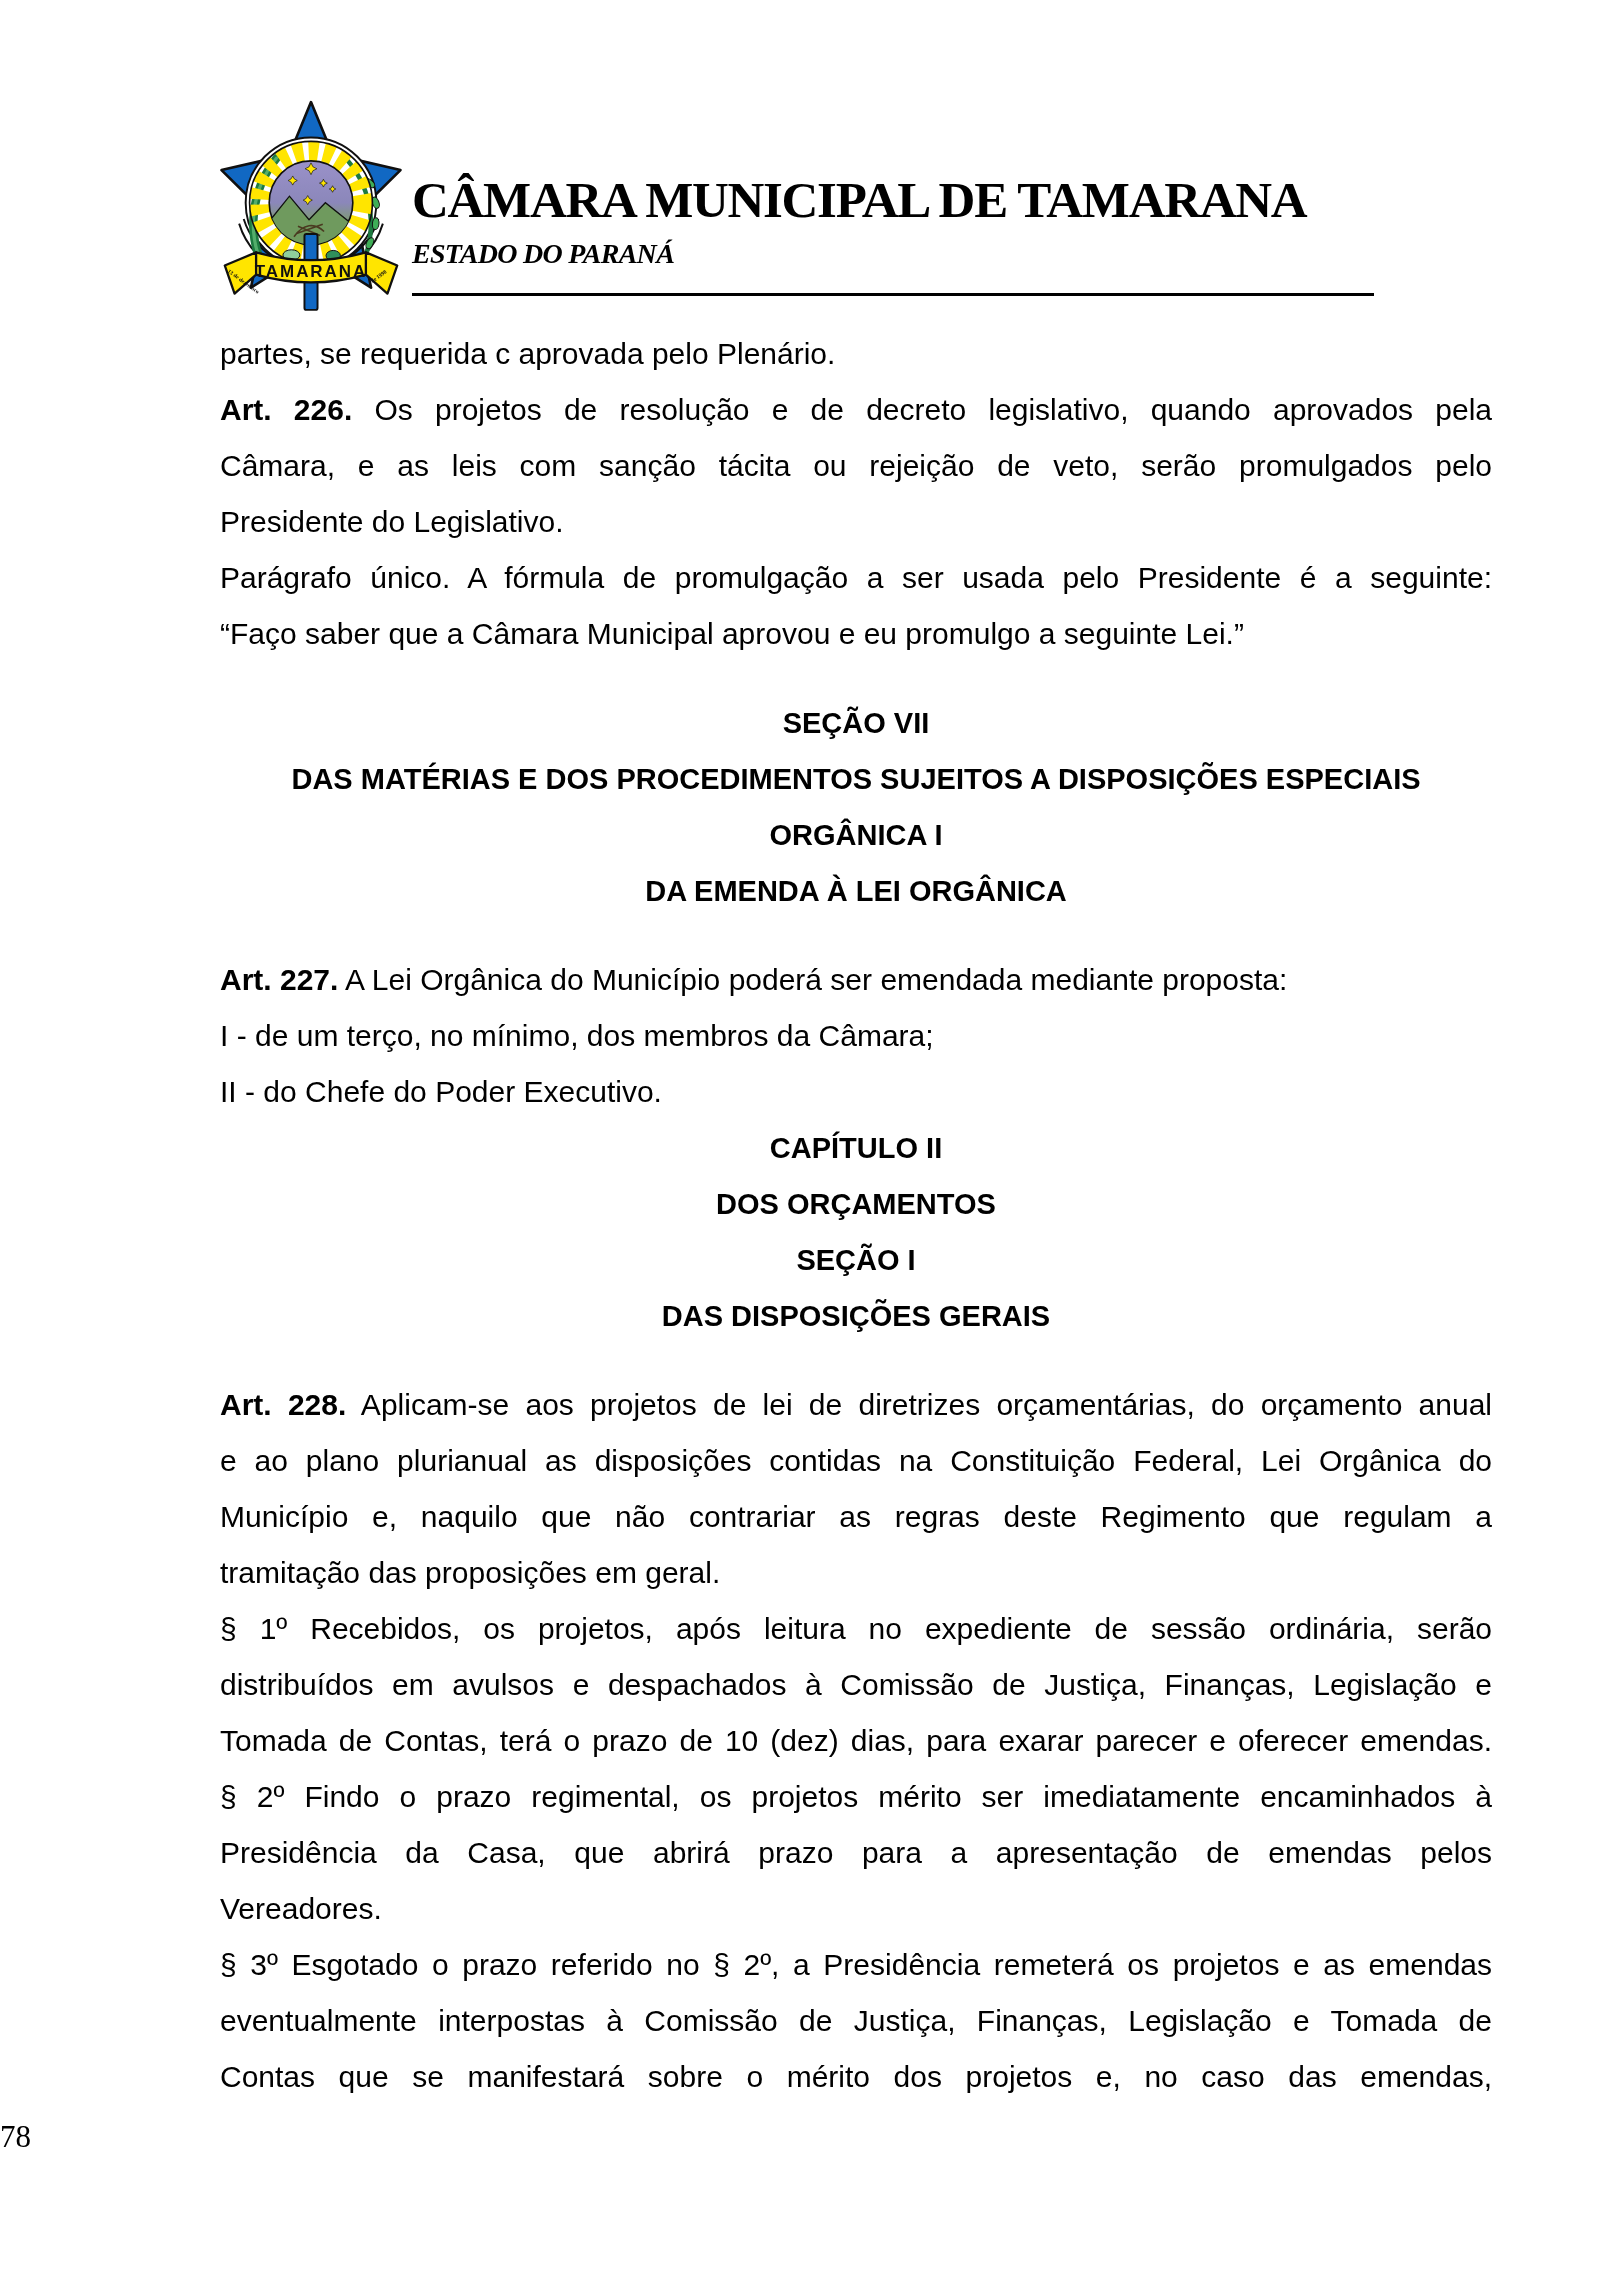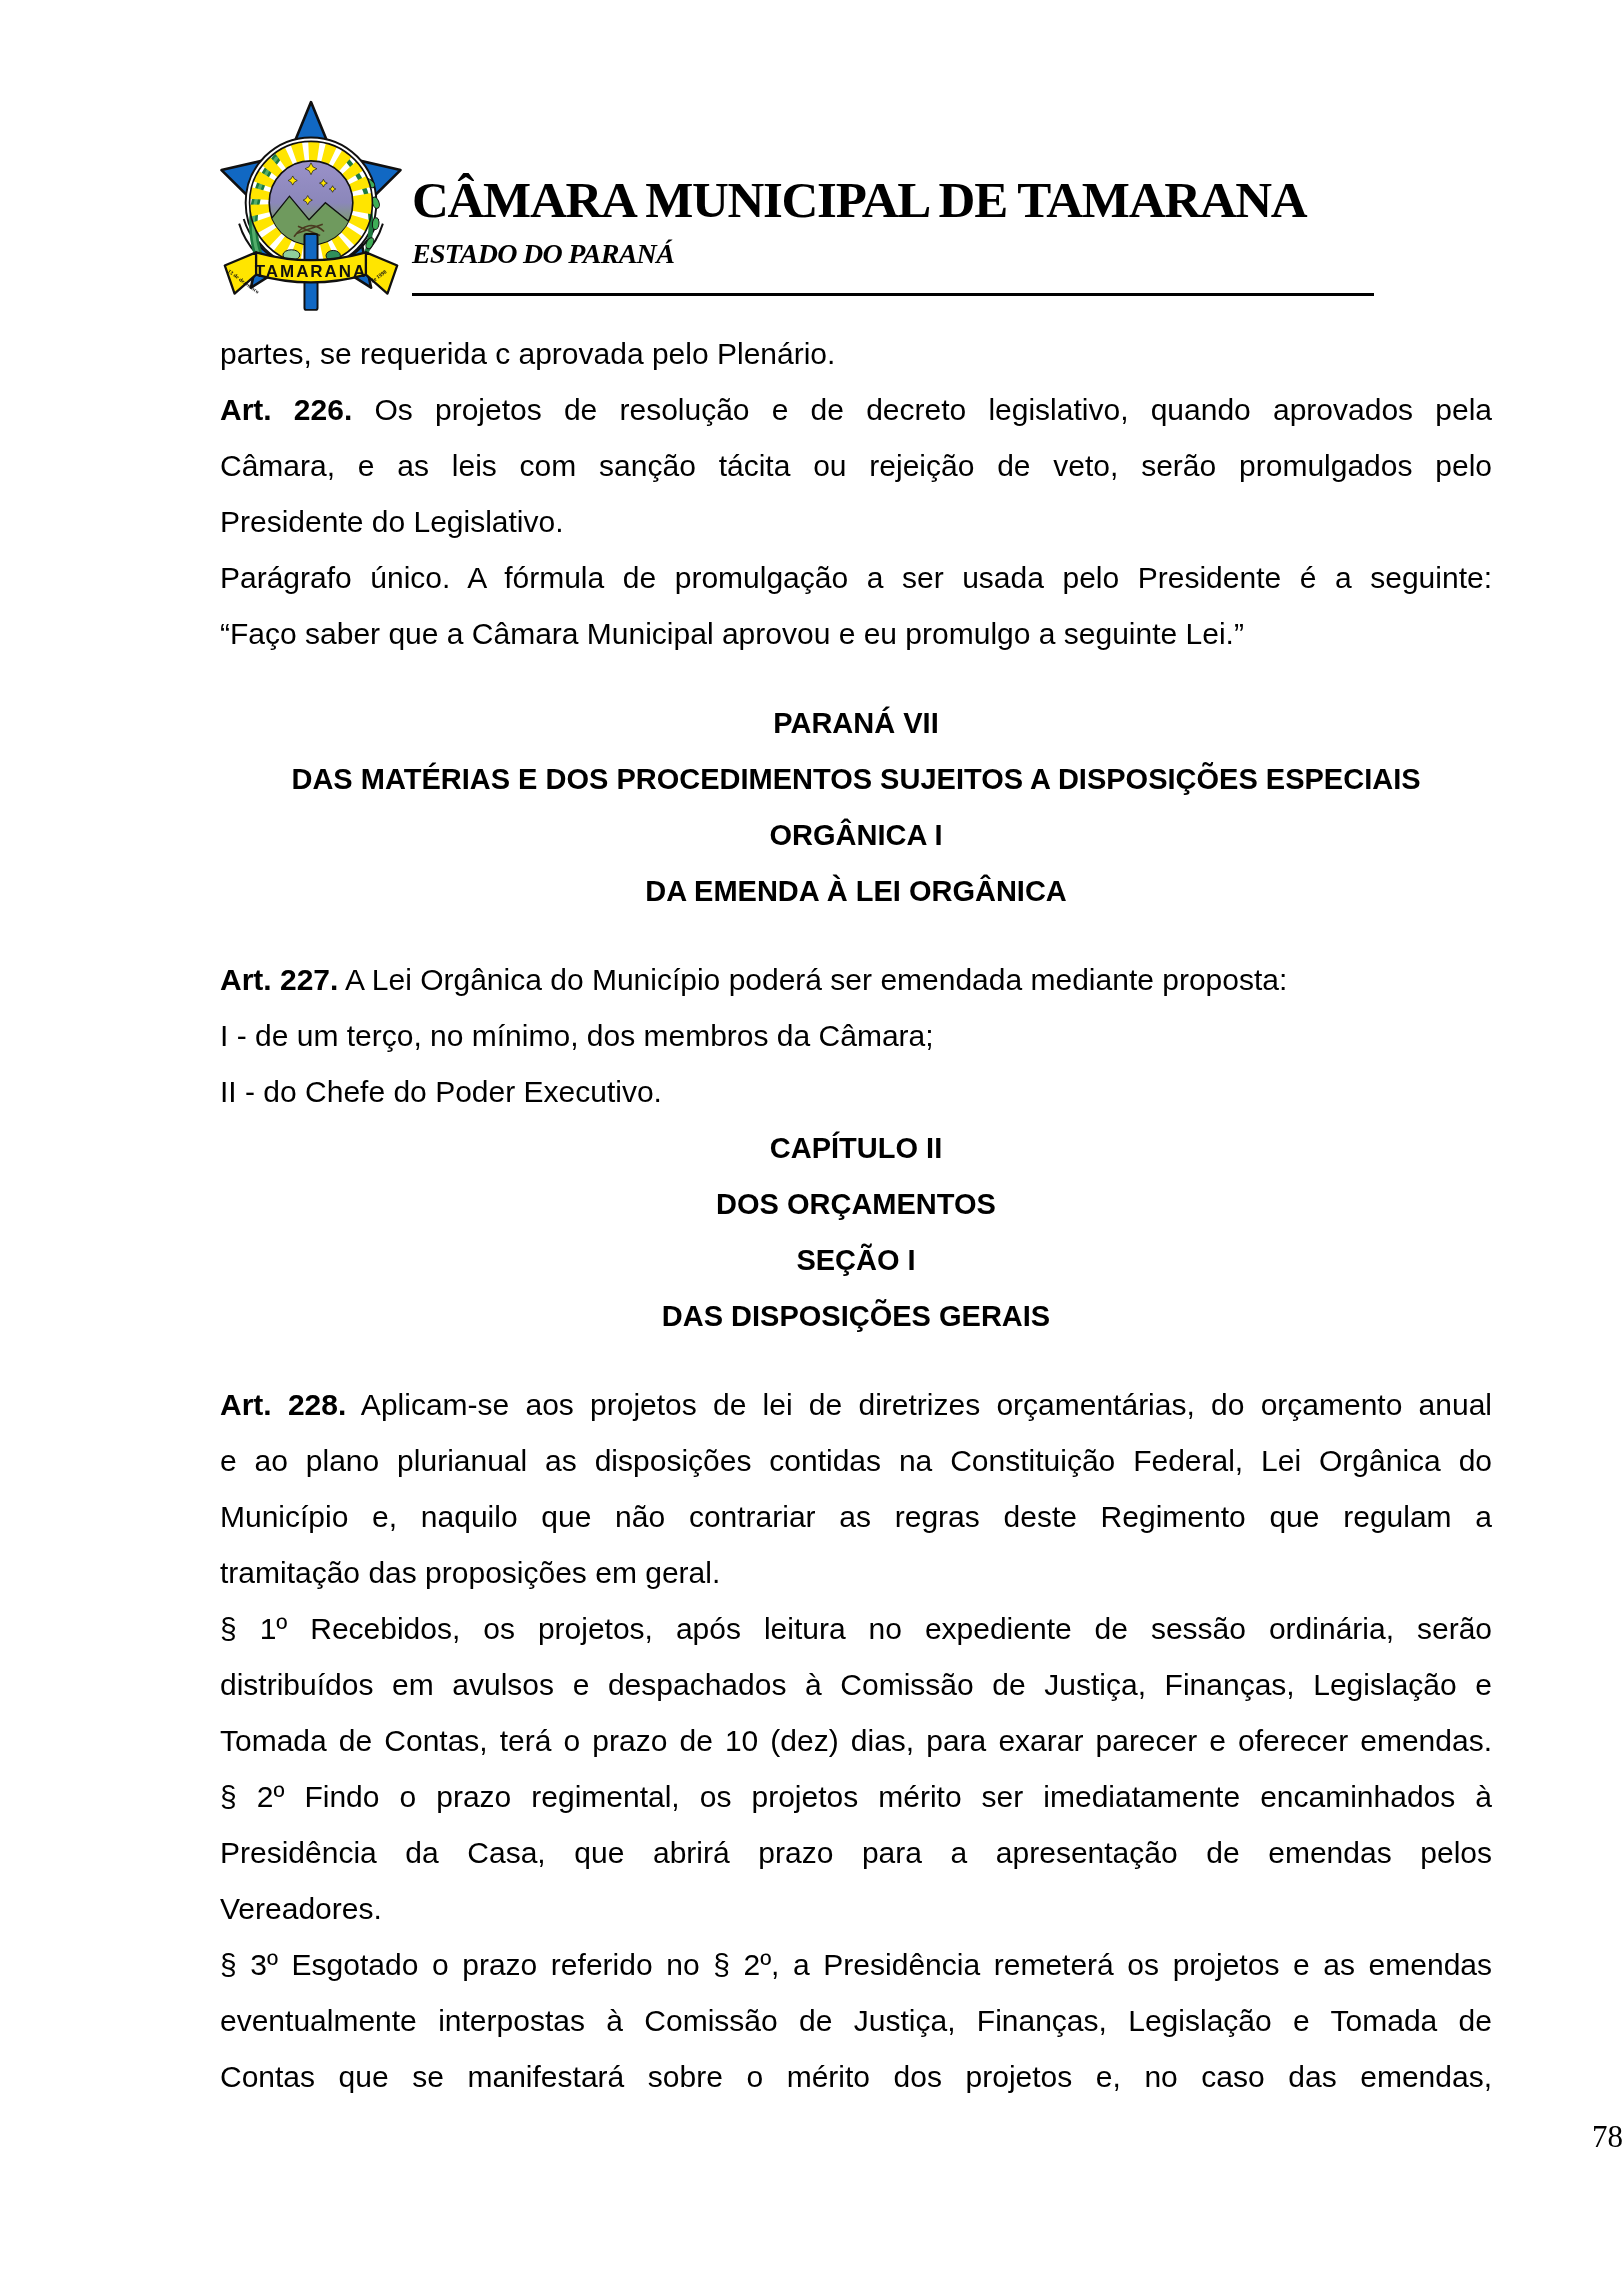--- a/index.html
+++ b/index.html
@@ -34,21 +34,21 @@
   }
   .ln{height:56px;}
   .j{text-align:justify;text-align-last:justify;-moz-text-align-last:justify;}
   .l{text-align:left;}
   .c{text-align:center;font-weight:700;font-size:29px;white-space:nowrap;}
   .gap{margin-top:33px;}
   .ln b{font-weight:700;}
   
   .footer{
     position:absolute;left:0;top:2121px;width:100%;
-    text-align:right;font-family:"Liberation Serif",serif;font-size:31px;line-height:31px;
+    text-align:left;font-family:"Liberation Serif",serif;font-size:31px;line-height:31px;
   }
 </style>
 </head>
 <body>
 
 <div class="page">
 
   <svg class="emblem" viewBox="0 0 300 330" aria-hidden="true">
     <defs>
       <linearGradient id="sky" x1="0" y1="0" x2="0" y2="1">
@@ -115,21 +115,21 @@
   <div class="body-text">
     <div class="ln l">partes, se requerida c aprovada pelo Plenário.</div>
 
     <div class="ln j"><b>Art. 226.</b><span> Os projetos de resolução e de decreto legislativo, quando aprovados pela</span></div>
     <div class="ln j">Câmara, e as leis com sanção tácita ou rejeição de veto, serão promulgados pelo</div>
     <div class="ln l">Presidente do Legislativo.</div>
 
     <div class="ln j">Parágrafo único. A fórmula de promulgação a ser usada pelo Presidente é a seguinte:</div>
     <div class="ln l">“Faço saber que a Câmara Municipal aprovou e eu promulgo a seguinte Lei.”</div>
 
-    <div class="ln c gap">PARANÁ VII</div>
+    <div class="ln c gap">SEÇÃO VII</div>
     <div class="ln c">DAS MATÉRIAS E DOS PROCEDIMENTOS SUJEITOS A DISPOSIÇÕES ESPECIAIS</div>
     <div class="ln c">ORGÂNICA I</div>
     <div class="ln c">DA EMENDA À LEI ORGÂNICA</div>
 
     <div class="ln l gap"><b>Art. 227.</b><span> A Lei Orgânica do Município poderá ser emendada mediante proposta:</span></div>
     <div class="ln l">I - de um terço, no mínimo, dos membros da Câmara;</div>
     <div class="ln l">II - do Chefe do Poder Executivo.</div>
 
     <div class="ln c">CAPÍTULO II</div>
     <div class="ln c">DOS ORÇAMENTOS</div>

